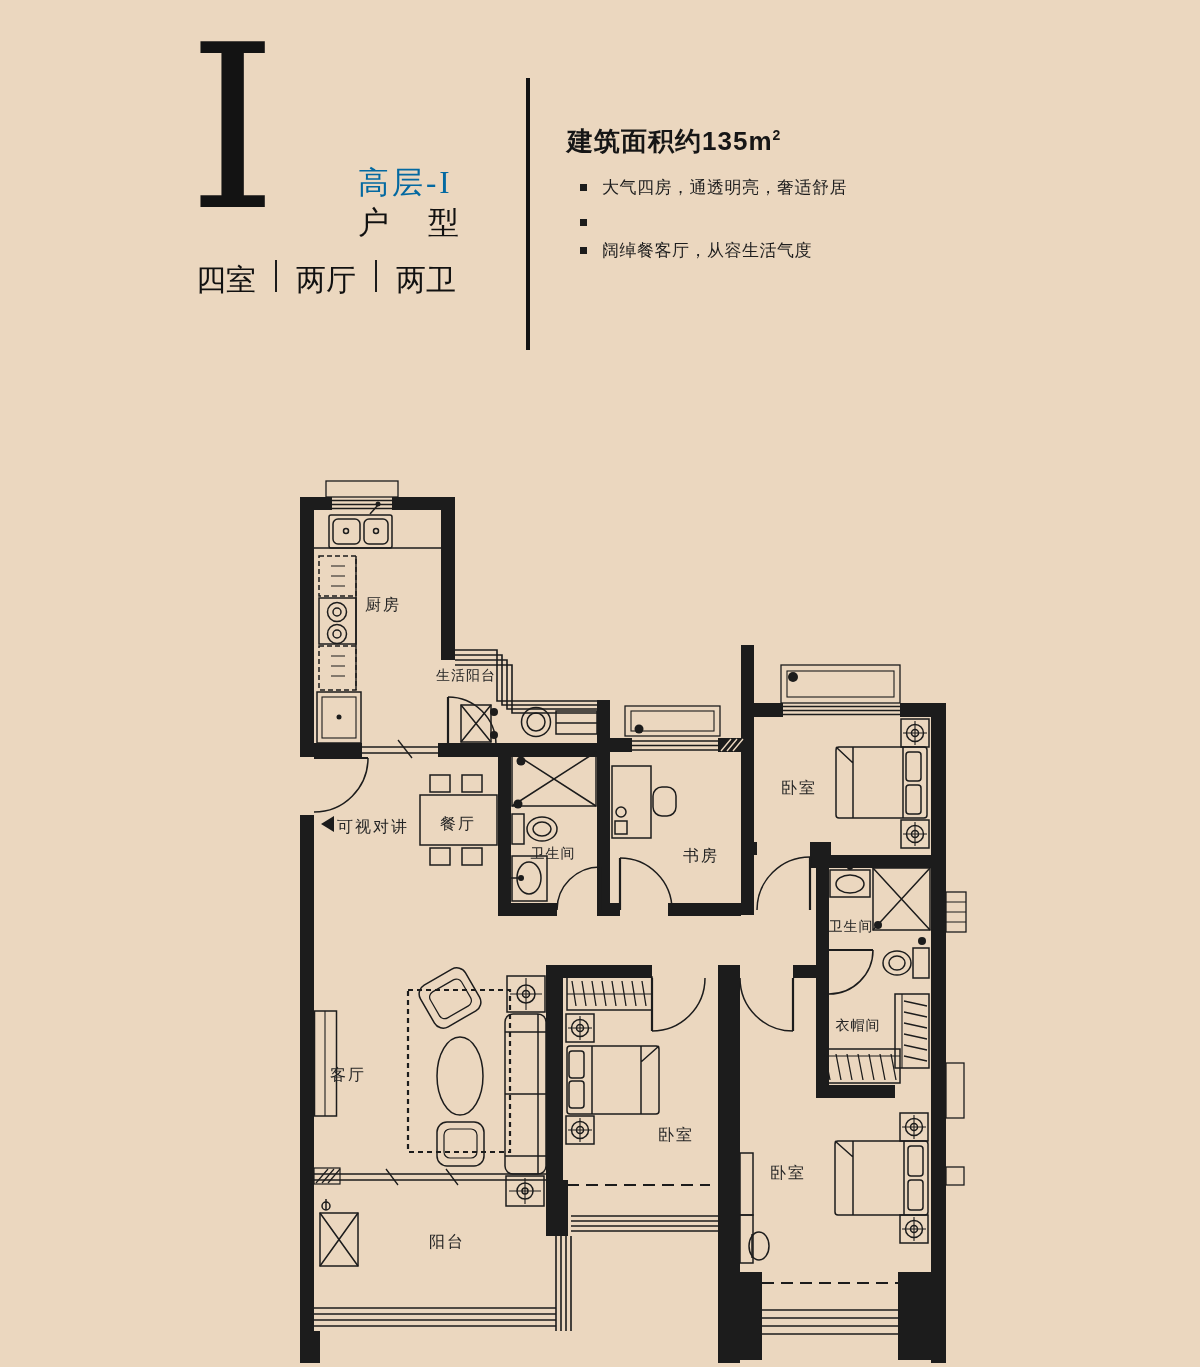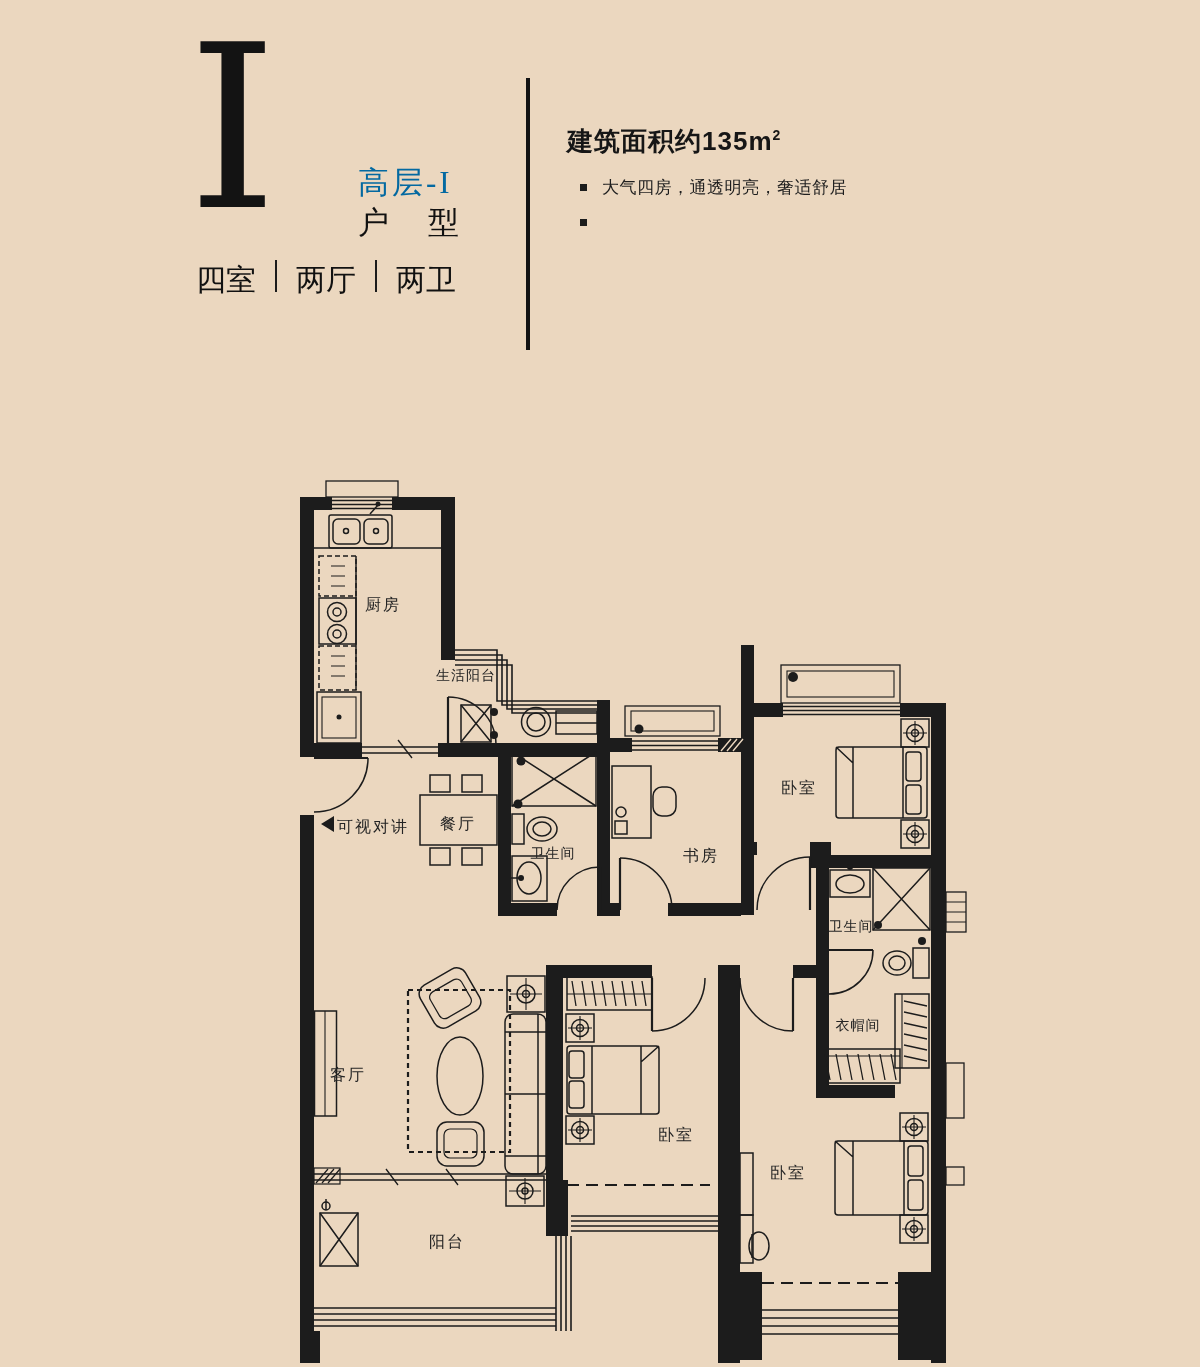--- a/index.html
+++ b/index.html
@@ -58,20 +58,24 @@
 
   <div class="specs-title"><span>建筑面积约135m</span><sup>2</sup></div>
   <ul class="bullets">
     <li>
         <span class="blt"></span>
         <span>大气四房，通透明亮，奢适舒居</span>
       </li>
     <li>
         <span class="blt"></span>
       </li>
+    <li>
+        <span class="blt"></span>
+        <span>阔绰餐客厅，从容生活气度</span>
+      </li>
   </ul>
 
   <svg class="plan" width="700" height="897" viewBox="280 470 700 897">
     <g stroke="#1c1c1c" fill="none" stroke-width="1.5">
 
       <path fill="#1c1c1c" stroke="none" d="
         M300 497h14v260h-14z M300 815h14v548h-14z
         M300 497h32v13h-32z M392 497h63v13h-63z
         M441 510h14v150h-14z
         M300 743h62v14h-62z M438 743h172v14h-172z

